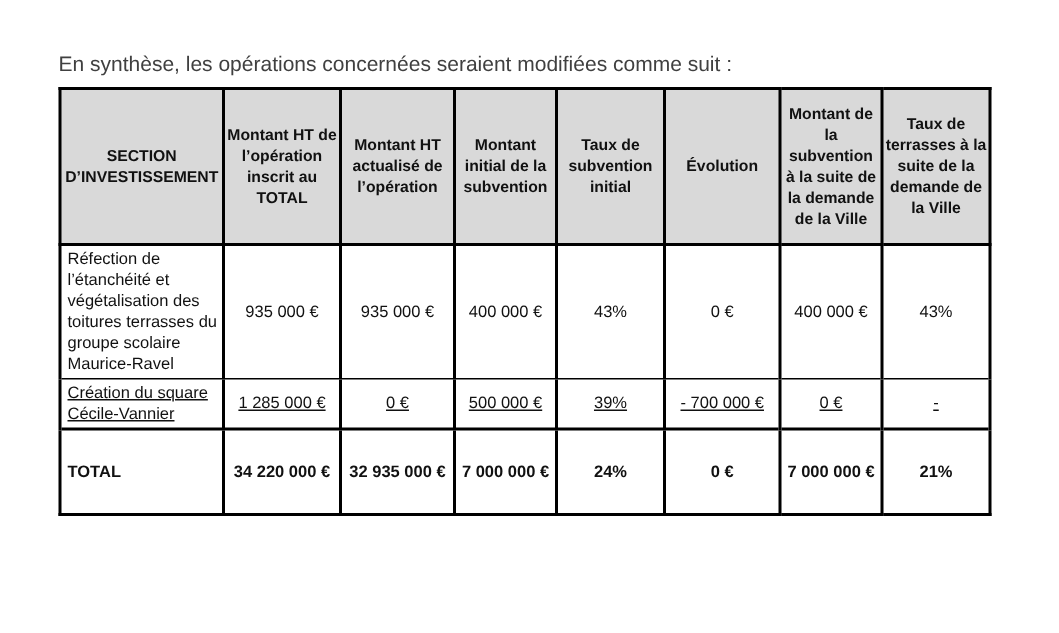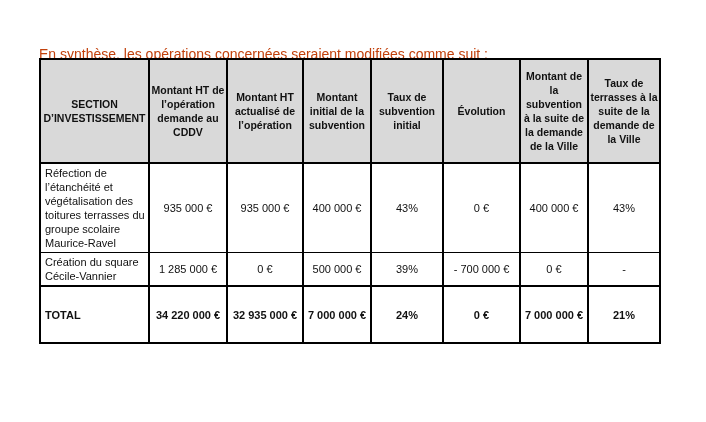--- a/index.html
+++ b/index.html
@@ -11,23 +11,22 @@
     font-family: "Liberation Sans", sans-serif;
     color: #111111;
     position: relative;
     overflow: hidden;
   }
   .intro {
     position: absolute;
     left: 39px;
     top: 34px;
     font-size: 14px;
-    color: #c2410c;
+    color: #404040;
     white-space: nowrap;
-    margin-top: 12px;
   }
   table.synthese {
     position: absolute;
     left: 39px;
     top: 58px;
     width: 620px;
     border-collapse: collapse;
     table-layout: fixed;
     border: 2px solid #000000;
   }
@@ -60,21 +59,21 @@
     white-space: normal;
   }
   tr.total-row td {
     font-weight: bold;
     border-top-width: 2px;
     border-bottom-width: 2px;
   }
   tr.header-row { height: 104px; }
   tr.row-0 { height: 60px; }
   tr.row-1 { height: 89px; }
-  tr.row-2 { height: 34px; }
+  tr.row-2 { height: 34px; text-decoration: underline; }
   tr.total-row { height: 57px; }
 </style>
 </head>
 <body>
 
 <div class="intro">En synthèse, les opérations concernées seraient modifiées comme suit :</div>
 
 <table class="synthese">
   <colgroup>
     <col style="width:109px">
@@ -82,21 +81,21 @@
       <col style="width:76px">
       <col style="width:68px">
     <col style="width:72px">
       <col style="width:77px">
       <col style="width:68px">
       <col style="width:72px">
   </colgroup>
   <thead>
     <tr class="header-row">
       <th>SECTION D’INVESTISSEMENT</th>
-      <th>Montant HT de l’opération demande au CDDV</th>
+      <th>Montant HT de l’opération inscrit au TOTAL</th>
       <th>Montant HT actualisé de l’opération</th>
       <th>Montant initial de la subvention</th>
       <th>Taux de subvention initial</th>
       <th>Évolution</th>
       <th>Montant de la subvention à la suite de la demande de la Ville</th>
       <th>Taux de terrasses à la suite de la demande de la Ville</th>
     </tr>
   </thead>
   <tbody>
     <tr class="row-1">

